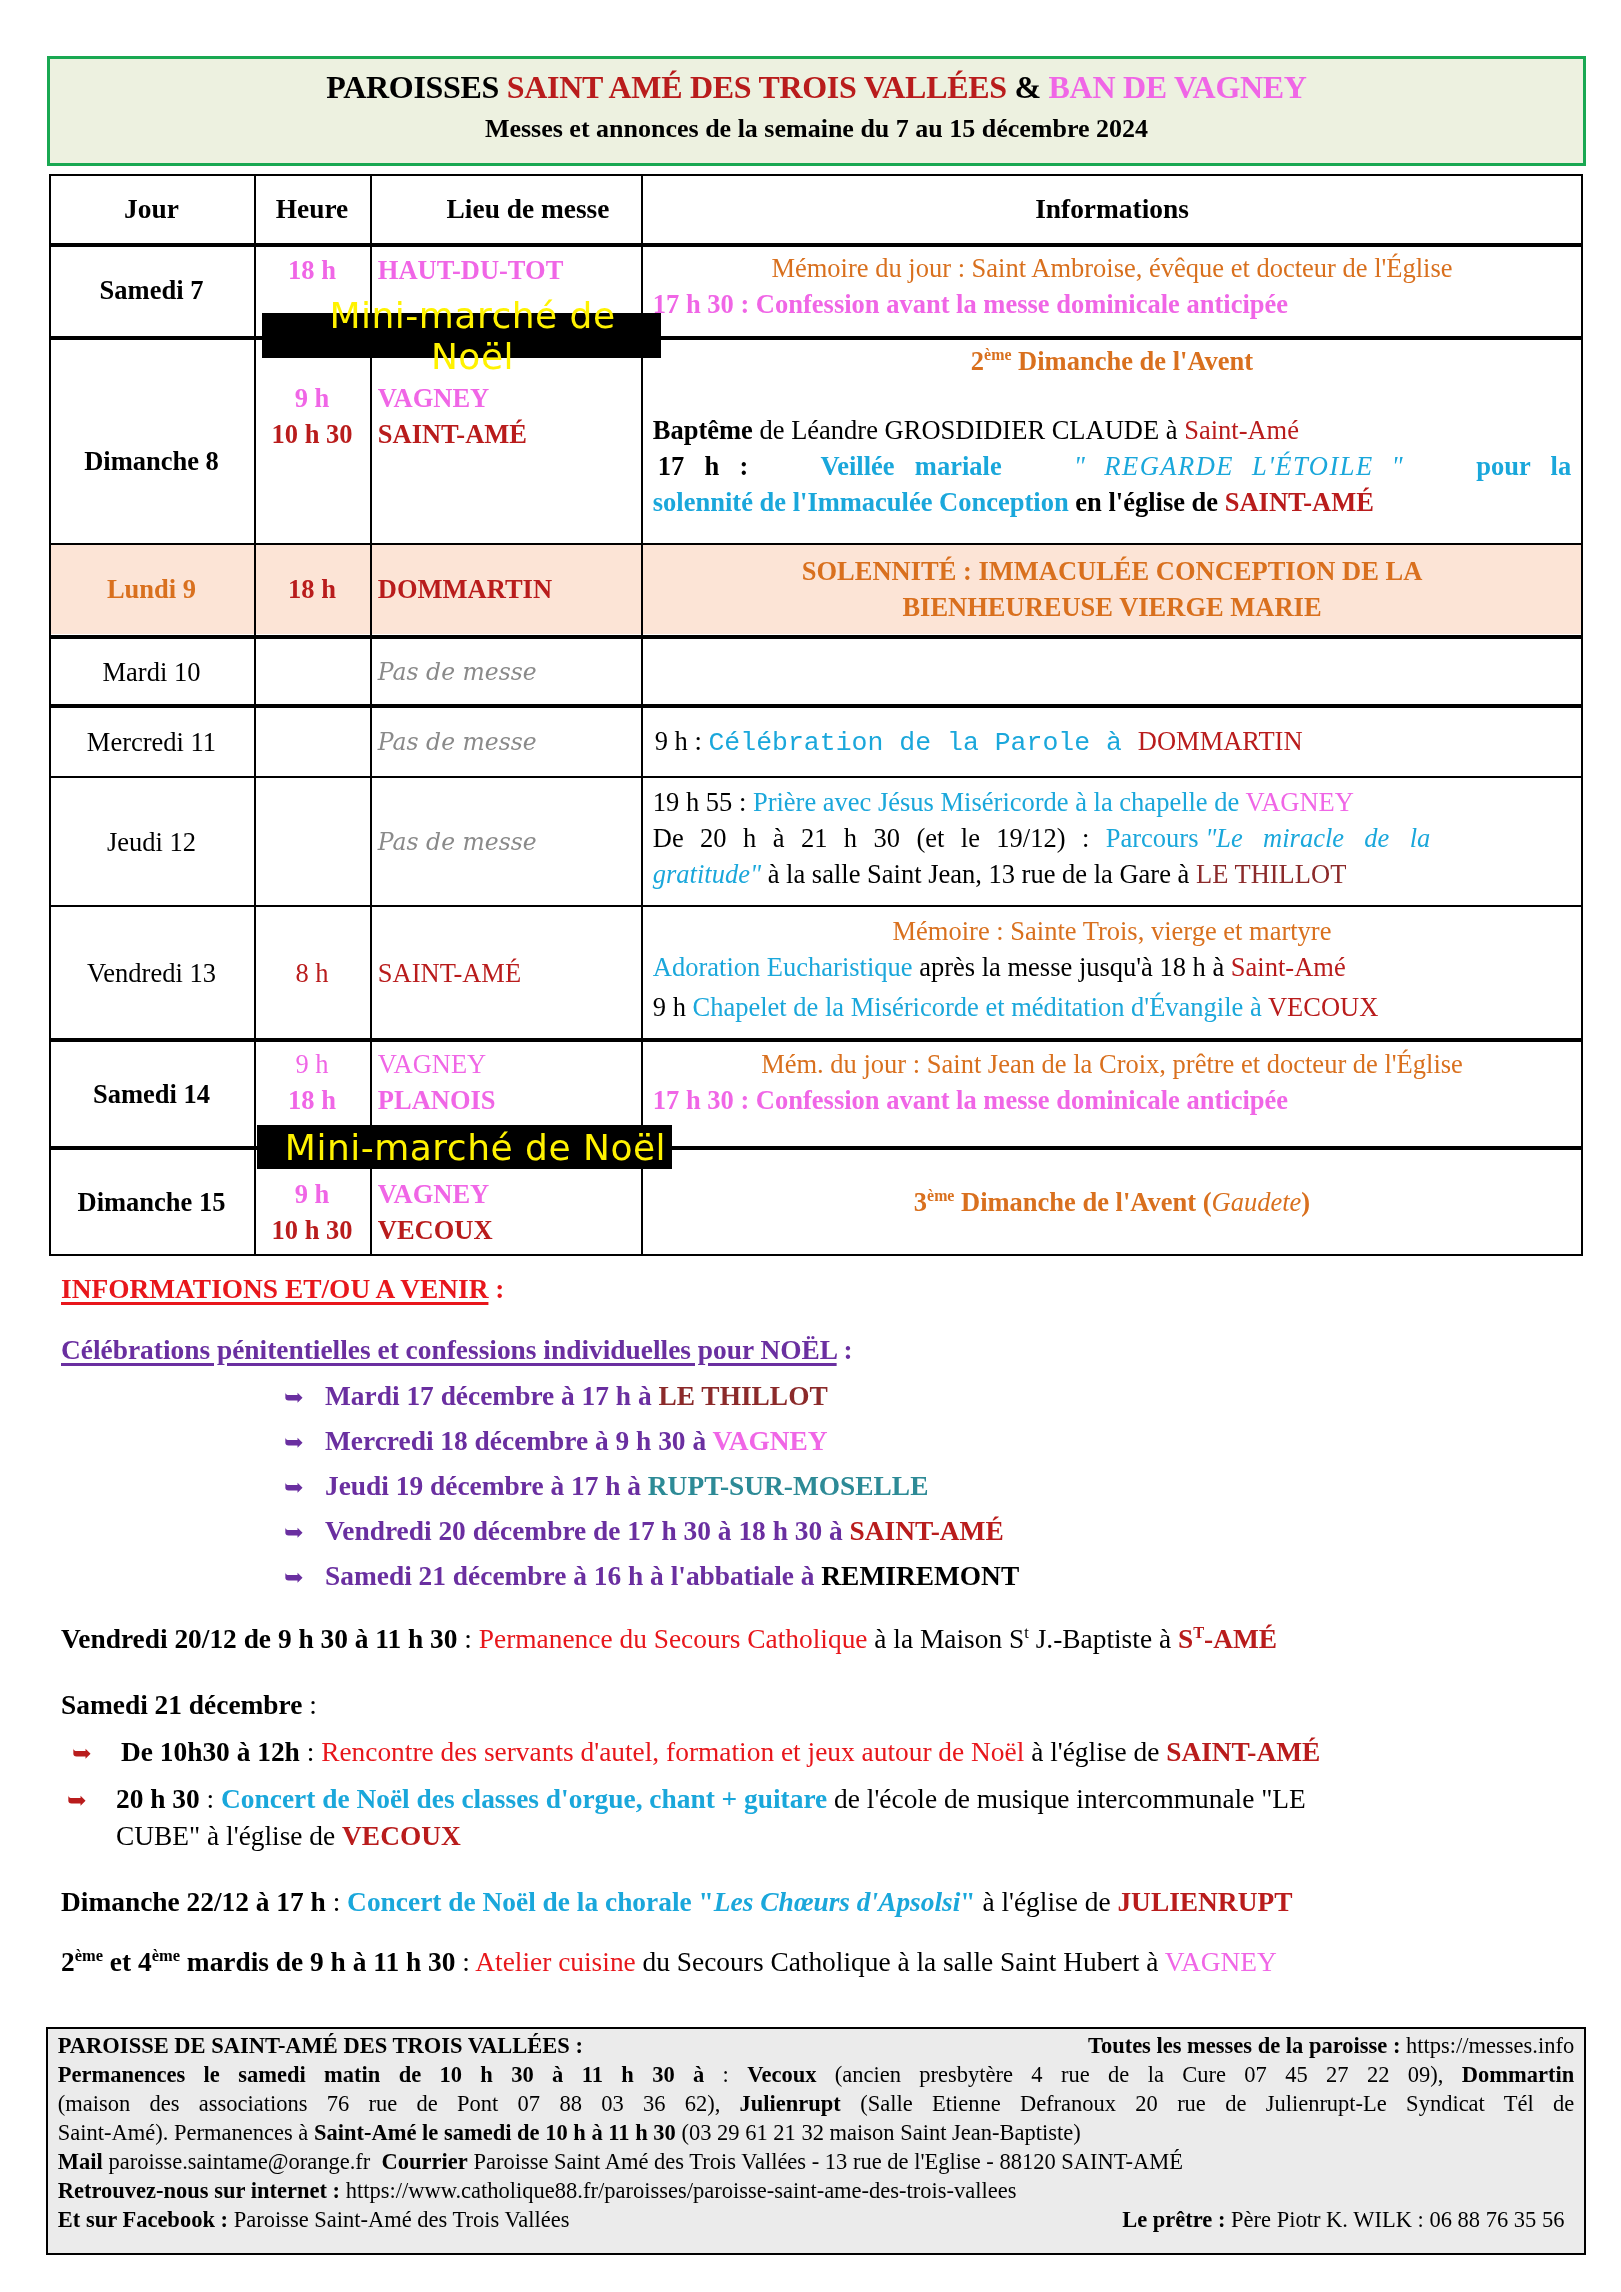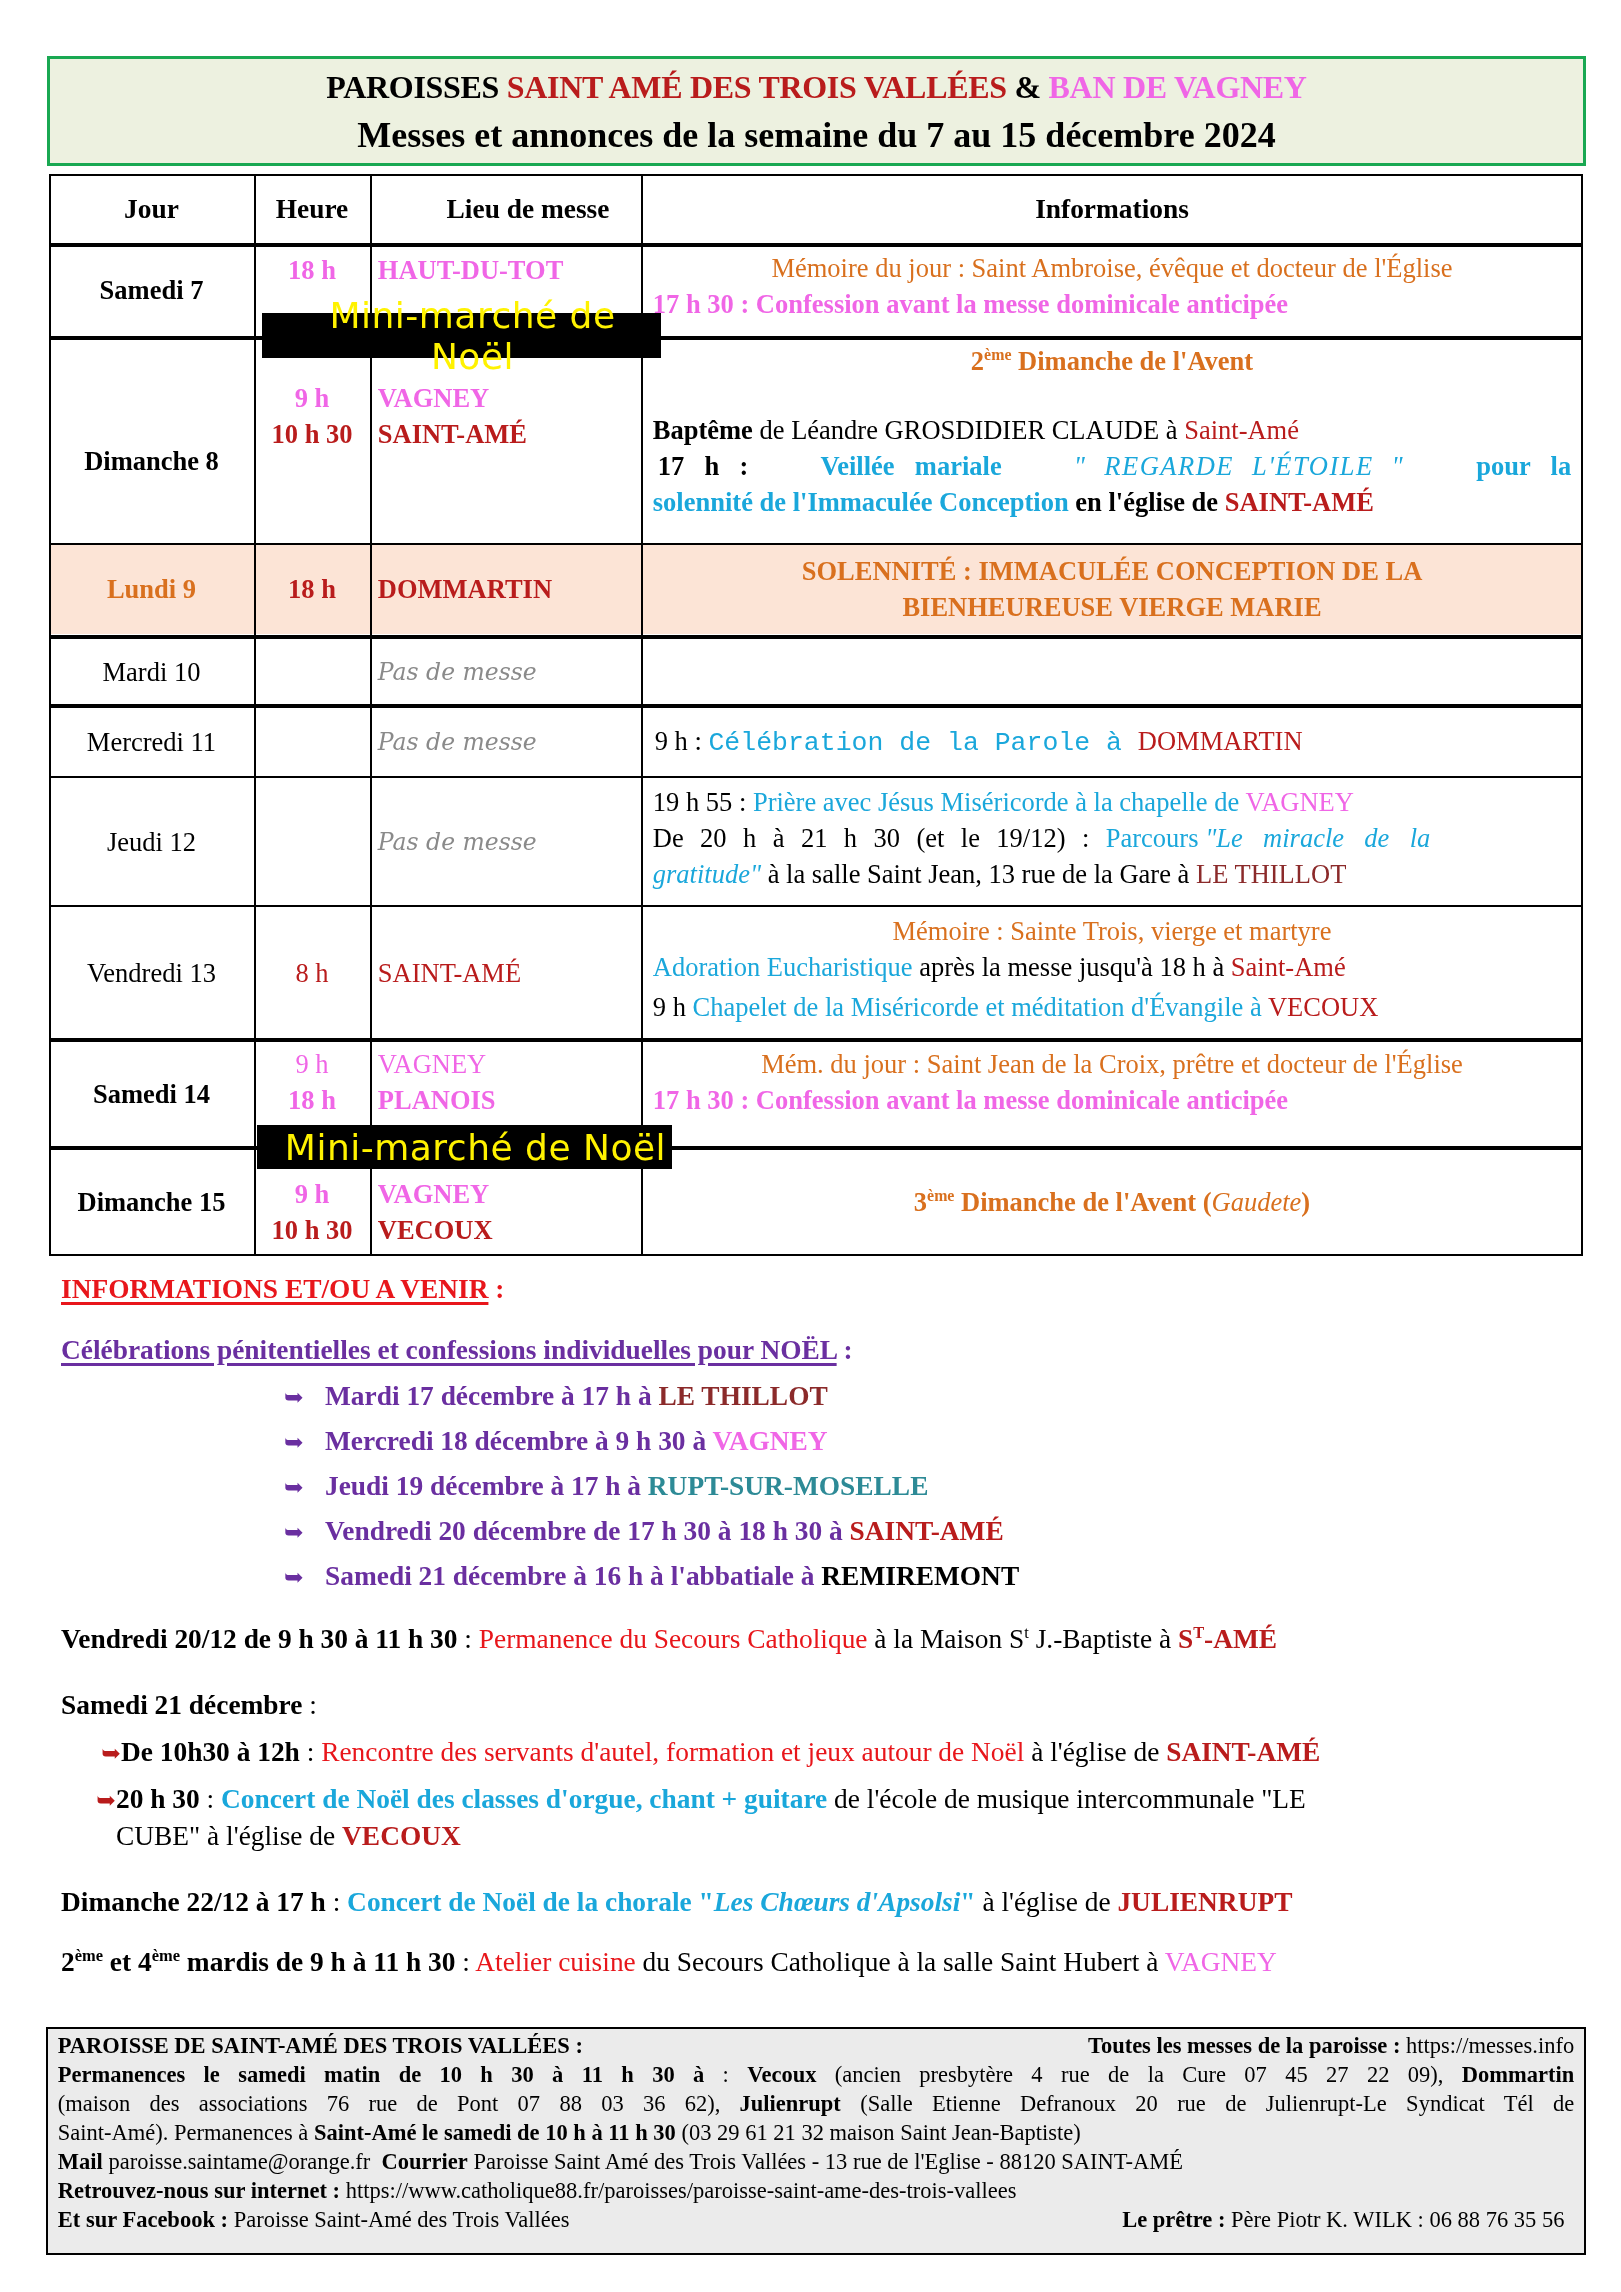--- a/index.html
+++ b/index.html
@@ -20,21 +20,21 @@
   .c-black { color:#000; }
   .b { font-weight:bold; }
   .i { font-style:italic; }
   sup { font-size:60%; line-height:0; vertical-align:super; }
 
   
   #title-box { left:47px; top:56px; width:1533px; height:104px;
                border:3.9px solid #19A852; background:#EDF1E0; text-align:center; }
   #title-line1 { position:absolute; left:0; right:0; top:9.8px; font-size:32px; font-weight:bold;
                  letter-spacing:-0.3px; }
-  #title-line2 { position:absolute; left:0; right:0; top:55px; font-size:36px; font-weight:bold; }
+  #title-line2 { position:absolute; left:0; right:0; top:55px; font-size:26px; font-weight:bold; }
 
   
   #schedule { left:49px; top:174px; width:1534px; height:1082px; }
   .vline { position:absolute; top:0; bottom:0; width:2px; background:#000; }
   .hline { position:absolute; left:0; right:0; height:2px; background:#000; }
   .hline.thick { height:3.9px; }
   .cell { position:absolute; display:flex; align-items:center; justify-content:center;
           flex-direction:column; text-align:center; font-size:26.5px; line-height:36px; }
   .cell.left { align-items:flex-start; text-align:left; padding-left:7.8px; box-sizing:border-box; }
   .th { font-weight:bold; font-size:27.4px; }
@@ -44,21 +44,21 @@
 
   .banner { position:absolute; background:#000000; color:#FFF200;
             font-family:"DejaVu Sans", sans-serif; font-size:36px; text-align:center;
             display:flex; align-items:center; justify-content:center; letter-spacing:0.5px;padding-left:22px; }
 
   
   .sec-title { position:absolute; font-weight:bold; font-size:27.4px; white-space:nowrap; }
   .sec-title u { text-decoration:underline; text-decoration-thickness:2.9px; text-underline-offset:3.9px; }
   .bullet-line { position:absolute; font-size:27.4px; font-weight:bold; white-space:nowrap; }
   .bullet { display:inline-block; width:41px; font-weight:normal; font-family:"DejaVu Sans", sans-serif; font-size:23.5px; }
-  .para { position:absolute; font-size:27.4px; white-space:nowrap;text-align:right; }
+  .para { position:absolute; font-size:27.4px; white-space:nowrap; }
 
   
   #footer-box { left:46px; top:2027px; width:1540px; height:228px; border:2.9px solid #000;
                 background:#EBEBEB; box-sizing:border-box; padding:2px 9.8px; font-size:22.5px; line-height:29px; }
   .fline { white-space:nowrap; position:relative; }
   .fline .right { position:absolute; right:0; top:0; }
   .fjust { text-align:justify; text-align-last:justify; }
 </style>
 </head>
 <body>

